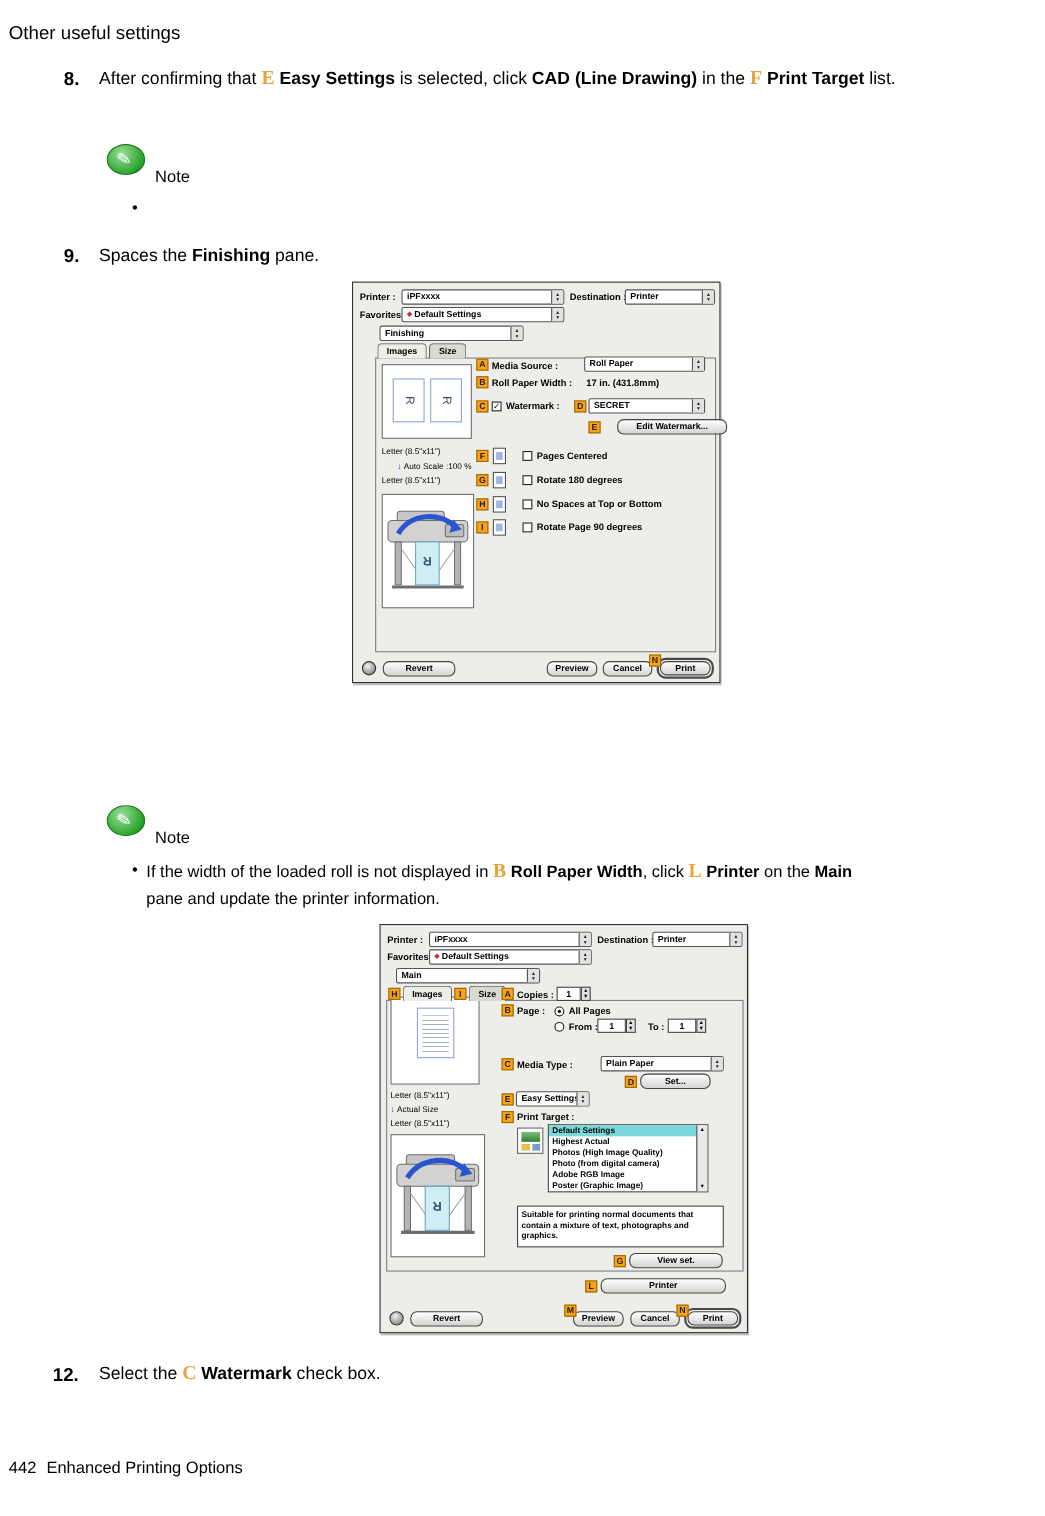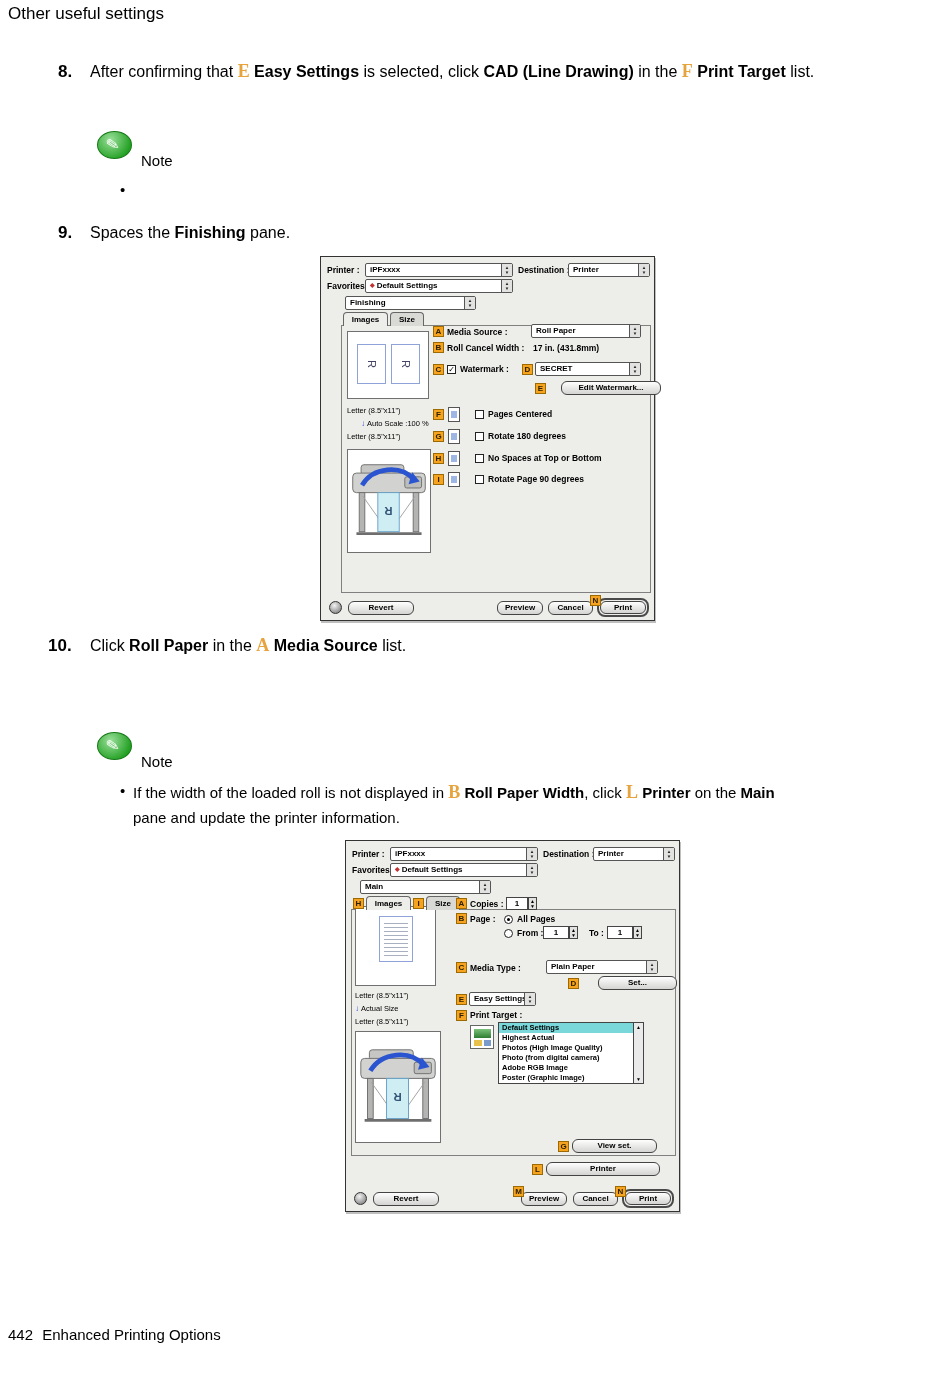--- a/index.html
+++ b/index.html
@@ -62,21 +62,21 @@
 .ptgicon .t1{left:3px;top:3px;width:17px;height:9px;background:linear-gradient(#7CC27C,#2E7D32)}
 .ptgicon .t2{left:3px;top:14px;width:8px;height:6px;background:#E8C14D}
 .ptgicon .t3{left:13px;top:14px;width:7px;height:6px;background:#7A9ACB}
 .psvg{position:absolute;left:1px;top:2px}
 </style>
 </head>
 <body>
 
 <div class="page">
 
-  <div class="hdr abs" style="left:8px;top:4px">Other useful settings</div>
+  <div class="hdr abs" style="left:8px;top:20px">Other useful settings</div>
 
   <div class="step abs" style="left:58px;top:57px;width:830px">
     <span class="num" style="width:32px">8.</span>
     <span class="stxt" style="width:778px"><span>After confirming that </span><span class="gl">E</span><span> </span><span class="b">Easy Settings</span><span> is selected, click </span><span class="b">CAD (Line Drawing)</span><span> in the </span><span class="gl">F</span><span> </span><span class="b">Print Target</span><span> list.</span></span>
   </div>
 
   <div class="noteicon" style="left:97px;top:131px">
     <span class="pen">✎</span>
   </div>
   <span class="notelbl abs" style="left:141px;top:152px">Note</span>
@@ -158,21 +158,21 @@
     <span class="lbl abs" style="left:126px;top:70px">Media Source :</span>
     <div class="dd" style="left:210px;top:67px;width:110px">
       <span class="ddv">Roll Paper</span>
       <span class="stp">
           <span>▲</span>
           <span>▼</span>
         </span>
     </div>
 
     <div class="badge" style="left:112px;top:85px">B</div>
-    <span class="lbl abs" style="left:126px;top:86px">Roll Cancel Width :</span>
+    <span class="lbl abs" style="left:126px;top:86px">Roll Paper Width :</span>
     <span class="val abs" style="left:212px;top:86px">17 in. (431.8mm)</span>
 
     <div class="badge" style="left:112px;top:107px">C</div>
     <div class="cb" style="left:126px;top:108px"><span>✓</span></div>
     <span class="lbl abs" style="left:139px;top:107px">Watermark :</span>
     <div class="badge" style="left:201px;top:107px">D</div>
     <div class="dd" style="left:214px;top:105px;width:106px">
       <span class="ddv">SECRET</span>
       <span class="stp">
           <span>▲</span>
@@ -206,24 +206,20 @@
     <div class="circleicon" style="left:8px;top:344px"></div>
     <div class="btn" style="left:27px;top:344px;width:66px">Revert</div>
     <div class="btn" style="left:176px;top:344px;width:46px">Preview</div>
     <div class="btn" style="left:227px;top:344px;width:45px">Cancel</div>
     <div class="badge" style="left:269px;top:338px">N</div>
     <div class="defwrap" style="left:276px;top:341px;width:52px">
       <div class="btn">Print</div>
     </div>
   </div>
 
-  <div class="step abs" style="left:48px;top:631px;width:840px">
-    <span class="num" style="width:42px">10.</span>
-    <span class="stxt" style="width:778px"><span>Click </span><span class="b">Roll Paper</span><span> in the </span><span class="gl">A</span><span> </span><span class="b">Media Source</span><span> list.</span></span>
-  </div>
 
 
   <div class="noteicon" style="left:97px;top:732px">
     <span class="pen">✎</span>
   </div>
   <span class="notelbl abs" style="left:141px;top:753px">Note</span>
   <span class="dot abs" style="left:120px;top:782px">•</span>
   <div class="ntxt abs" style="left:133px;top:780px;width:780px"><span>If the width of the loaded roll is not displayed in </span><span class="gl">B</span><span> </span><span class="b">Roll Paper Width</span><span>, click </span><span class="gl">L</span><span> </span><span class="b">Printer</span><span> on the </span><span class="b">Main</span><br><span>pane and update the printer information.</span></div>
 
   <div class="dlg" style="left:345px;top:840px;width:335px;height:372px">
@@ -318,21 +314,21 @@
     <span class="lbl abs" style="left:124px;top:122px">Media Type :</span>
     <div class="dd" style="left:200px;top:119px;width:112px">
       <span class="ddv">Plain Paper</span>
       <span class="stp">
           <span>▲</span>
           <span>▼</span>
         </span>
     </div>
 
     <div class="badge" style="left:222px;top:137px">D</div>
-    <div class="btn" style="left:252px;top:135px;width:79px">Set...</div>
+    <div class="btn" style="left:236px;top:135px;width:64px">Set...</div>
 
     <div class="badge" style="left:110px;top:153px">E</div>
     <div class="dd" style="left:123px;top:151px;width:67px">
       <span class="ddv">Easy Settings</span>
       <span class="stp">
           <span>▲</span>
           <span>▼</span>
         </span>
     </div>
 
@@ -350,37 +346,42 @@
       <div class="litem">Photos (High Image Quality)</div>
       <div class="litem">Photo (from digital camera)</div>
       <div class="litem">Adobe RGB Image</div>
       <div class="litem">Poster (Graphic Image)</div>
       <div class="vscroll">
           <span>▲</span>
           <span>▼</span>
         </div>
     </div>
 
+    <div class="desc" style="left:124px;top:255px;width:188px;height:38px">Suitable for printing normal documents that contain a mixture of text, photographs and graphics.</div>
 
     <div class="badge" style="left:212px;top:300px">G</div>
     <div class="btn" style="left:226px;top:298px;width:85px">View set.</div>
 
     <div class="badge" style="left:186px;top:323px">L</div>
     <div class="btn" style="left:200px;top:321px;width:114px">Printer</div>
 
     <div class="circleicon" style="left:8px;top:351px"></div>
     <div class="btn" style="left:27px;top:351px;width:66px">Revert</div>
     <div class="badge" style="left:167px;top:345px">M</div>
     <div class="btn" style="left:175px;top:351px;width:46px">Preview</div>
     <div class="btn" style="left:227px;top:351px;width:45px">Cancel</div>
     <div class="badge" style="left:269px;top:345px">N</div>
     <div class="defwrap" style="left:276px;top:348px;width:52px">
       <div class="btn">Print</div>
     </div>
   </div>
 
+  <div class="step abs" style="left:48px;top:1235px;width:840px">
+    <span class="num" style="width:42px">12.</span>
+    <span class="stxt" style="width:778px"><span>Select the </span><span class="gl">C</span><span> </span><span class="b">Watermark</span><span> check box.</span></span>
+  </div>
 
   <div class="ftr abs" style="left:8px;top:1326px">
     <span>442</span>
     <span style="margin-left:5px">Enhanced Printing Options</span>
   </div>
 
 </div>
 
 </body></html>

